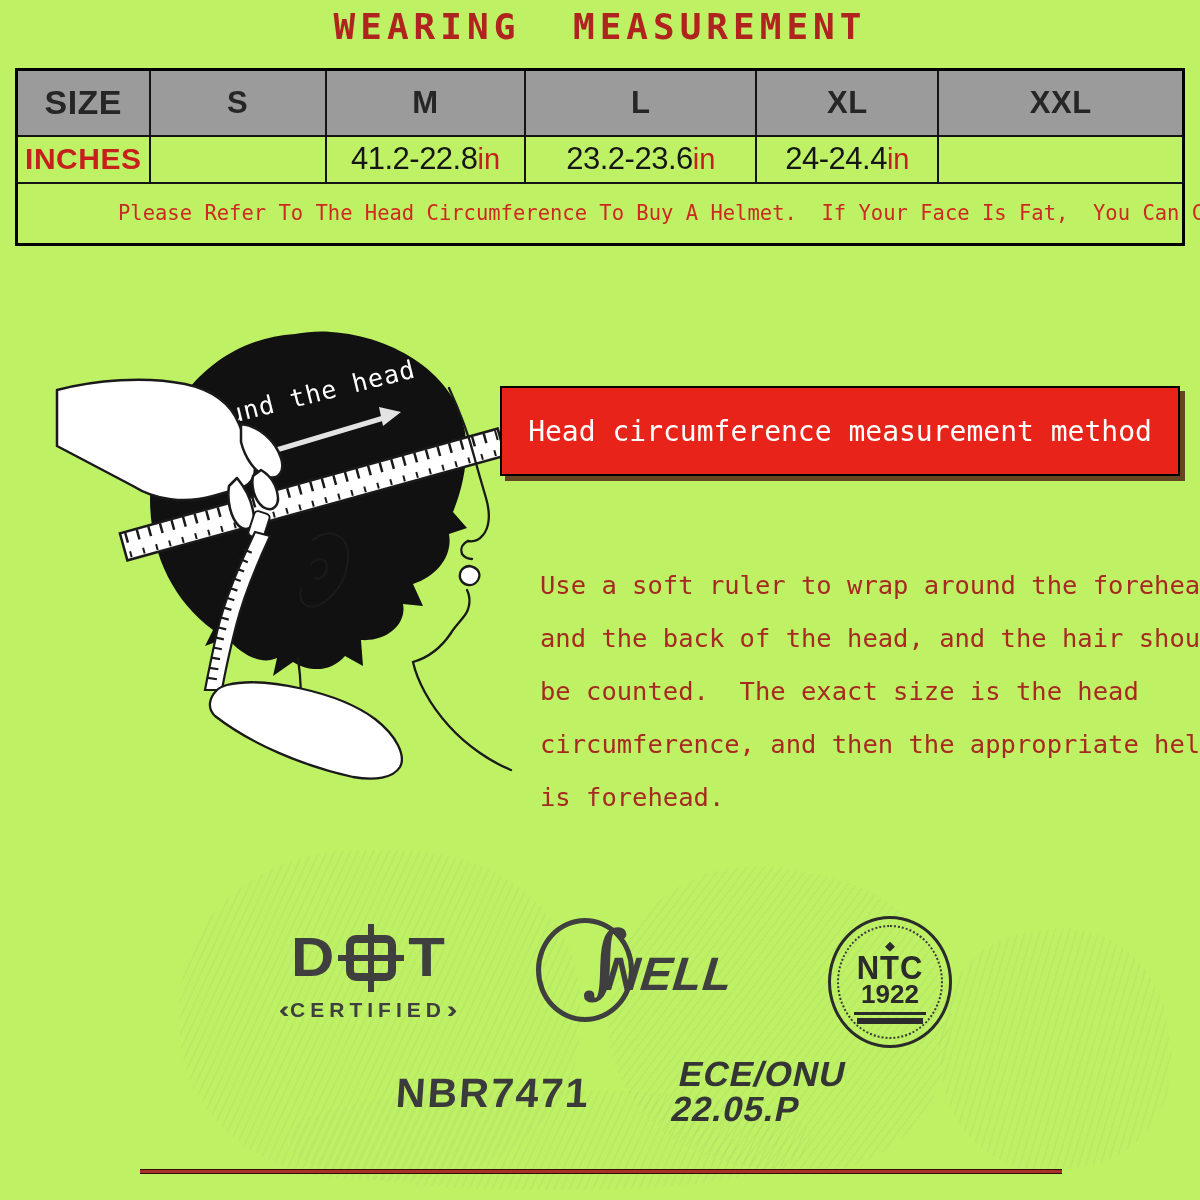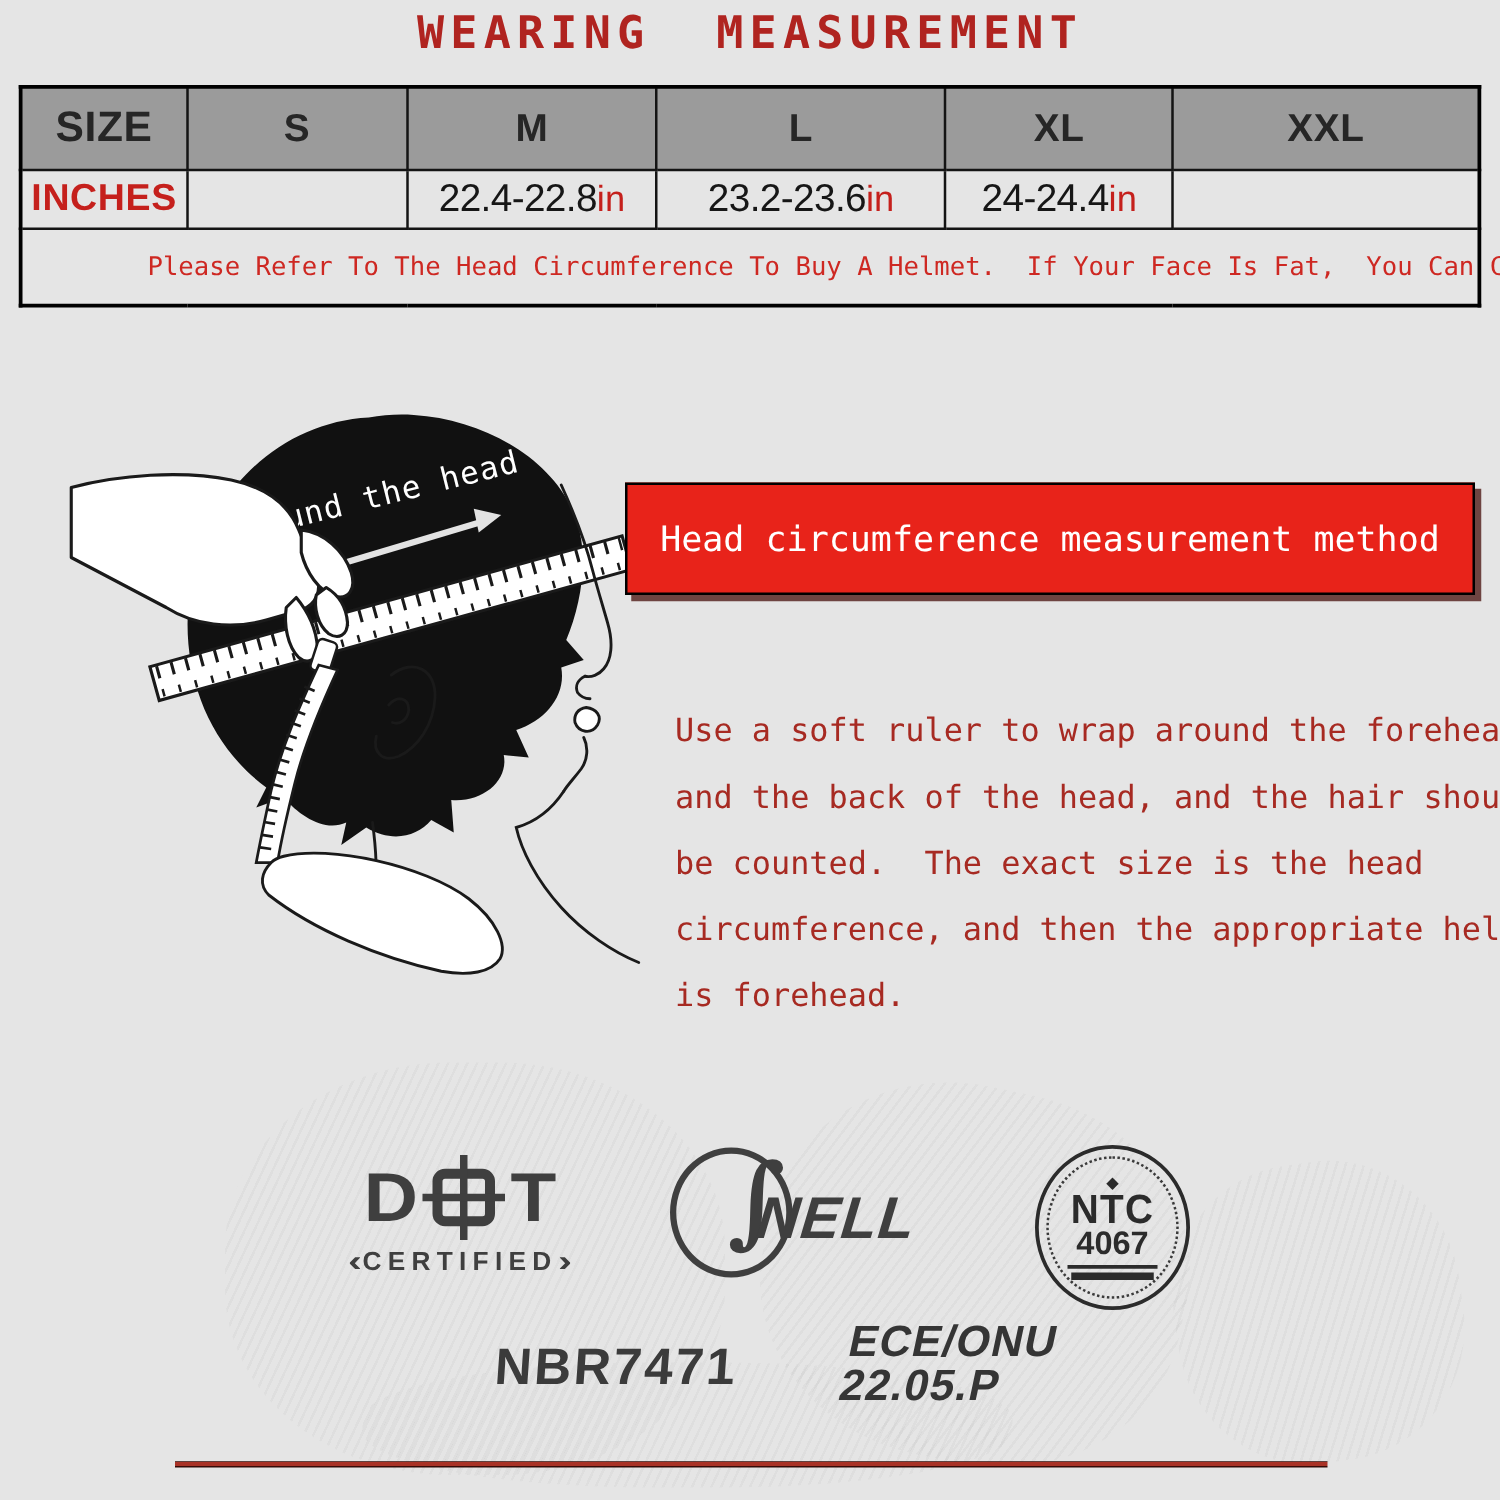--- a/index.html
+++ b/index.html
@@ -1,16 +1,16 @@
 <!DOCTYPE html>
 <html><head>
 <meta charset="utf-8">
 <style>
   html,body{margin:0;padding:0;background:#fff;}
-  #canvas{position:relative;width:1200px;height:1200px;margin:0 auto;background:#e5e5e5;
+  #canvas{position:relative;width:1200px;height:1200px;margin:0 auto;background:#bef264;
           font-family:"Liberation Sans",sans-serif;overflow:hidden;text-decoration:underline;}
 
   
   .hatch{position:absolute;background:repeating-linear-gradient(115deg,rgba(125,125,125,.14) 0 2px,transparent 2px 7px);
          opacity:.45;border-radius:45%;pointer-events:none;}
   #hatch1{left:180px;top:850px;width:400px;height:330px;}
   #hatch2{left:610px;top:870px;width:340px;height:300px;transform:rotate(12deg);}
   #hatch3{left:290px;top:1090px;width:520px;height:100px;}
   #hatch4{left:940px;top:930px;width:230px;height:240px;transform:rotate(-8deg);}
 
@@ -124,21 +124,21 @@
       <th>L</th>
       <th>XL</th>
       <th>XXL</th>
     </tr>
     <tr class="vals-in">
       <td class="rowlabel">INCHES</td>
       <td>
         <span class="num"></span>
       </td>
       <td>
-        <span class="num">22.4-22.8</span><span class="unit">in</span>
+        <span class="num">41.2-22.8</span><span class="unit">in</span>
       </td>
       <td>
         <span class="num">23.2-23.6</span><span class="unit">in</span>
       </td>
       <td>
         <span class="num">24-24.4</span><span class="unit">in</span>
       </td>
       <td>
         <span class="num"></span>
       </td>
@@ -246,21 +246,21 @@
   <div id="snell-logo" class="logo">
     <div class="snell-circle"></div>
     <span class="snell-s">∫</span>
     <span class="snell-rest">NELL</span>
   </div>
 
   <div id="ntc-logo" class="logo">
     <div class="ntc-inner">
       <span class="ntc-diamond">◆</span>
       <span class="ntc-l1">NTC</span>
-      <span class="ntc-l2">4067</span>
+      <span class="ntc-l2">1922</span>
       <div class="ntc-bar1"></div>
       <div class="ntc-bar2"></div>
     </div>
   </div>
 
   <div id="nbr-logo" class="logo">NBR7471</div>
 
   <div id="ece-logo" class="logo">
     <div>ECE/ONU</div>
     <div>22.05.P</div>

